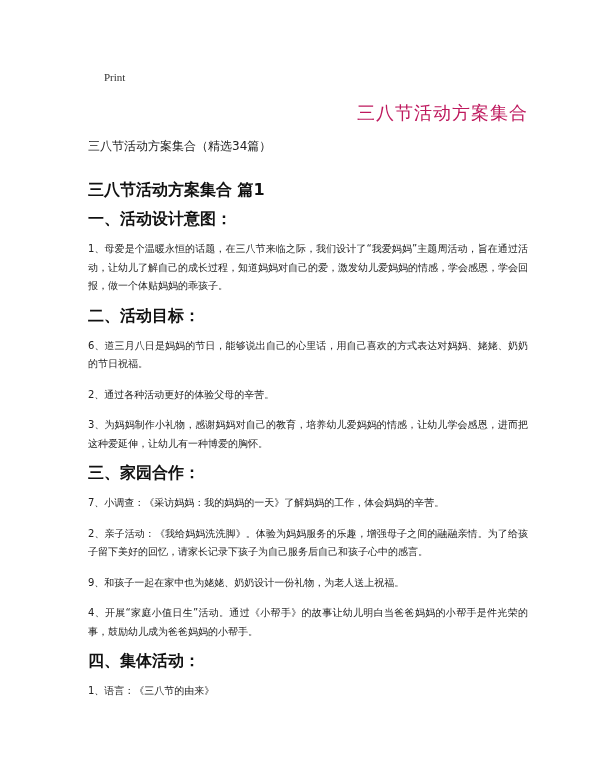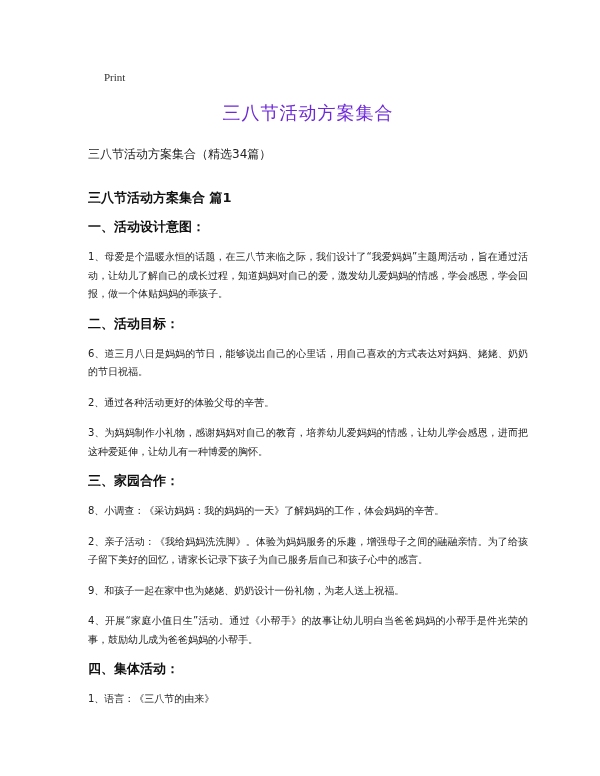--- a/index.html
+++ b/index.html
@@ -24,34 +24,34 @@
     .print-label {
       font-family: "Liberation Serif", "DejaVu Serif", serif;
       font-size: 11px;
       color: #333;
       margin: 0 0 18px 16px;
       line-height: 14px;
     }
     .doc-title {
       font-size: 18px;
       font-weight: normal;
-      text-align: center;
-      margin: 0 0 22px 0;
+      text-align: right;
+      margin: 0 0 14px 0;
       line-height: 22px;
-      color: #6d28d9;
+      color: #be185d;
       letter-spacing: 1px;
     }
     .subtitle {
       font-size: 12px;
       margin: 0 0 28px 0;
       line-height: 16px;
       color: #222;
     }
     .section-heading {
-      font-size: 13px;
+      font-size: 16px;
       font-weight: bold;
       margin: 0 0 13px 0;
       line-height: 16px;
       color: #111;
     }
     .para {
       font-size: 10px;
       line-height: 18.5px;
       margin: 0 0 12px 0;
       color: #222;
@@ -77,21 +77,21 @@
 
   <div>
     <div class="section-heading">二、活动目标：</div>
     <p class="para">6、道三月八日是妈妈的节日，能够说出自己的心里话，用自己喜欢的方式表达对妈妈、姥姥、奶奶的节日祝福。</p>
     <p class="para">2、通过各种活动更好的体验父母的辛苦。</p>
     <p class="para">3、为妈妈制作小礼物，感谢妈妈对自己的教育，培养幼儿爱妈妈的情感，让幼儿学会感恩，进而把这种爱延伸，让幼儿有一种博爱的胸怀。</p>
   </div>
 
   <div>
     <div class="section-heading">三、家园合作：</div>
-    <p class="para">8、小调查：《采访妈妈：我的妈妈的一天》了解妈妈的工作，体会妈妈的辛苦。</p>
+    <p class="para">7、小调查：《采访妈妈：我的妈妈的一天》了解妈妈的工作，体会妈妈的辛苦。</p>
     <p class="para">2、亲子活动：《我给妈妈洗洗脚》。体验为妈妈服务的乐趣，增强母子之间的融融亲情。为了给孩子留下美好的回忆，请家长记录下孩子为自己服务后自己和孩子心中的感言。</p>
     <p class="para">9、和孩子一起在家中也为姥姥、奶奶设计一份礼物，为老人送上祝福。</p>
     <p class="para">4、开展“家庭小值日生”活动。通过《小帮手》的故事让幼儿明白当爸爸妈妈的小帮手是件光荣的事，鼓励幼儿成为爸爸妈妈的小帮手。</p>
   </div>
 
   <div>
     <div class="section-heading">四、集体活动：</div>
     <p class="para">1、语言：《三八节的由来》</p>
   </div>
 </div>

